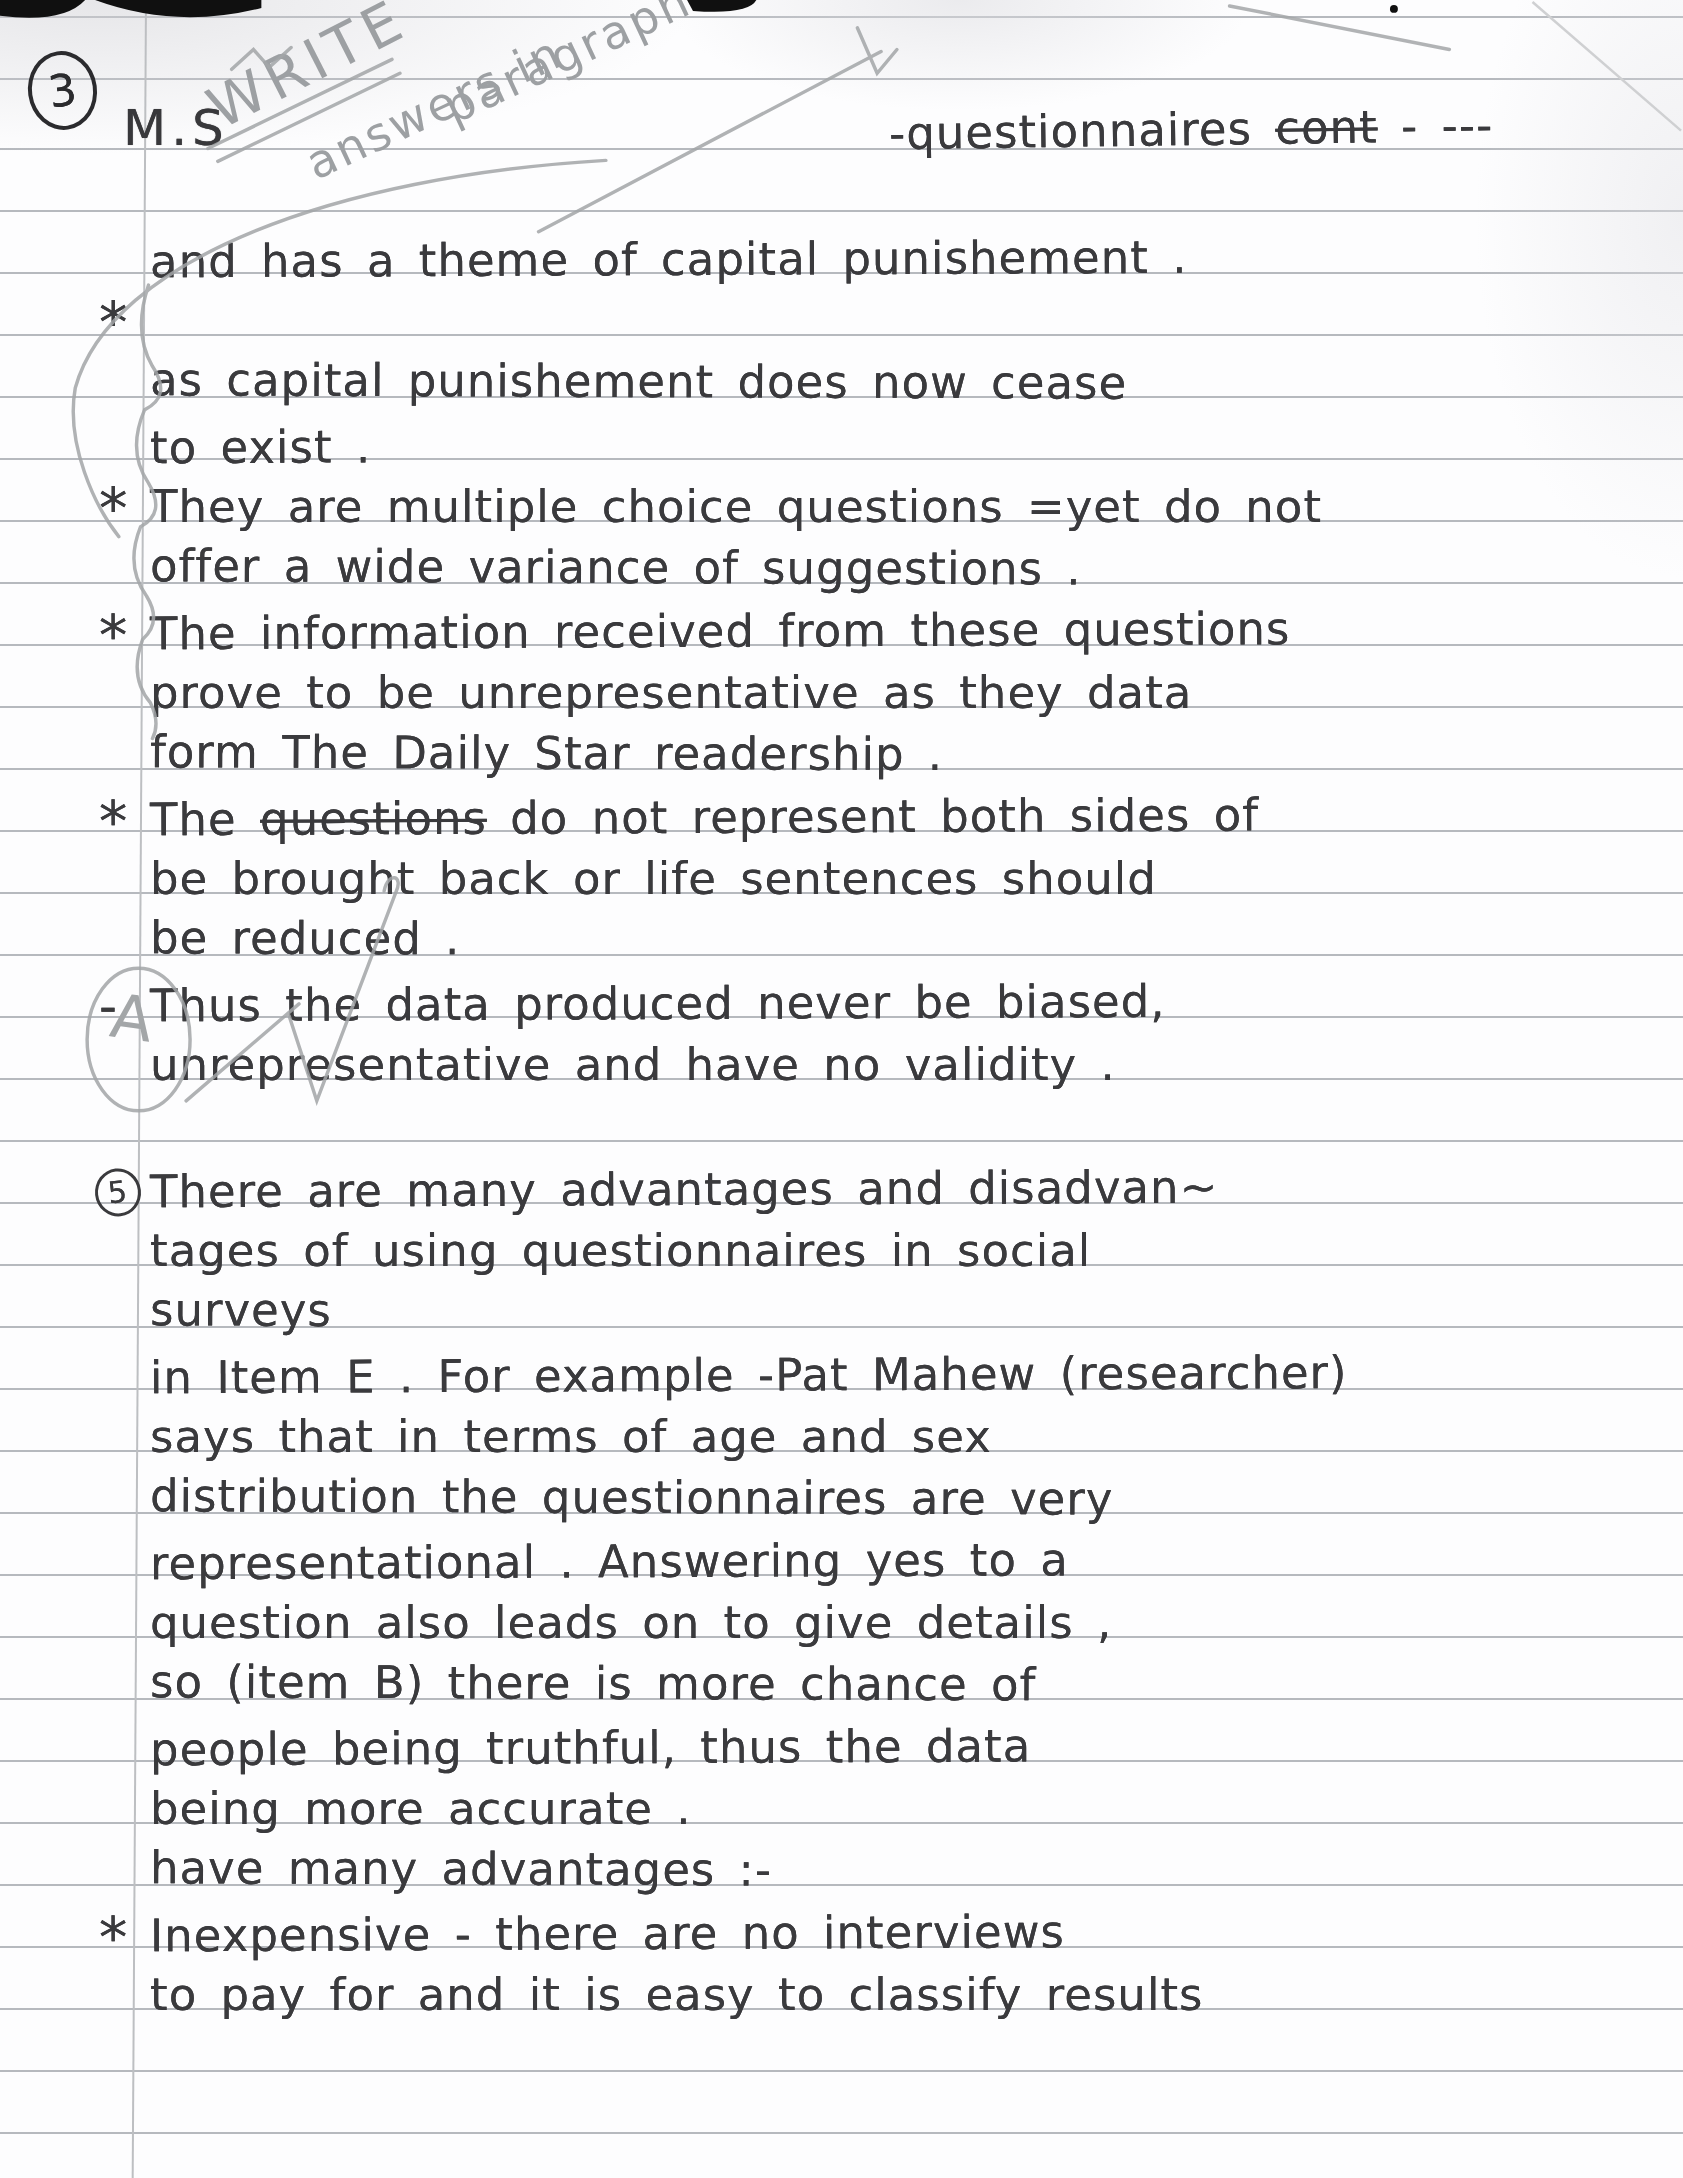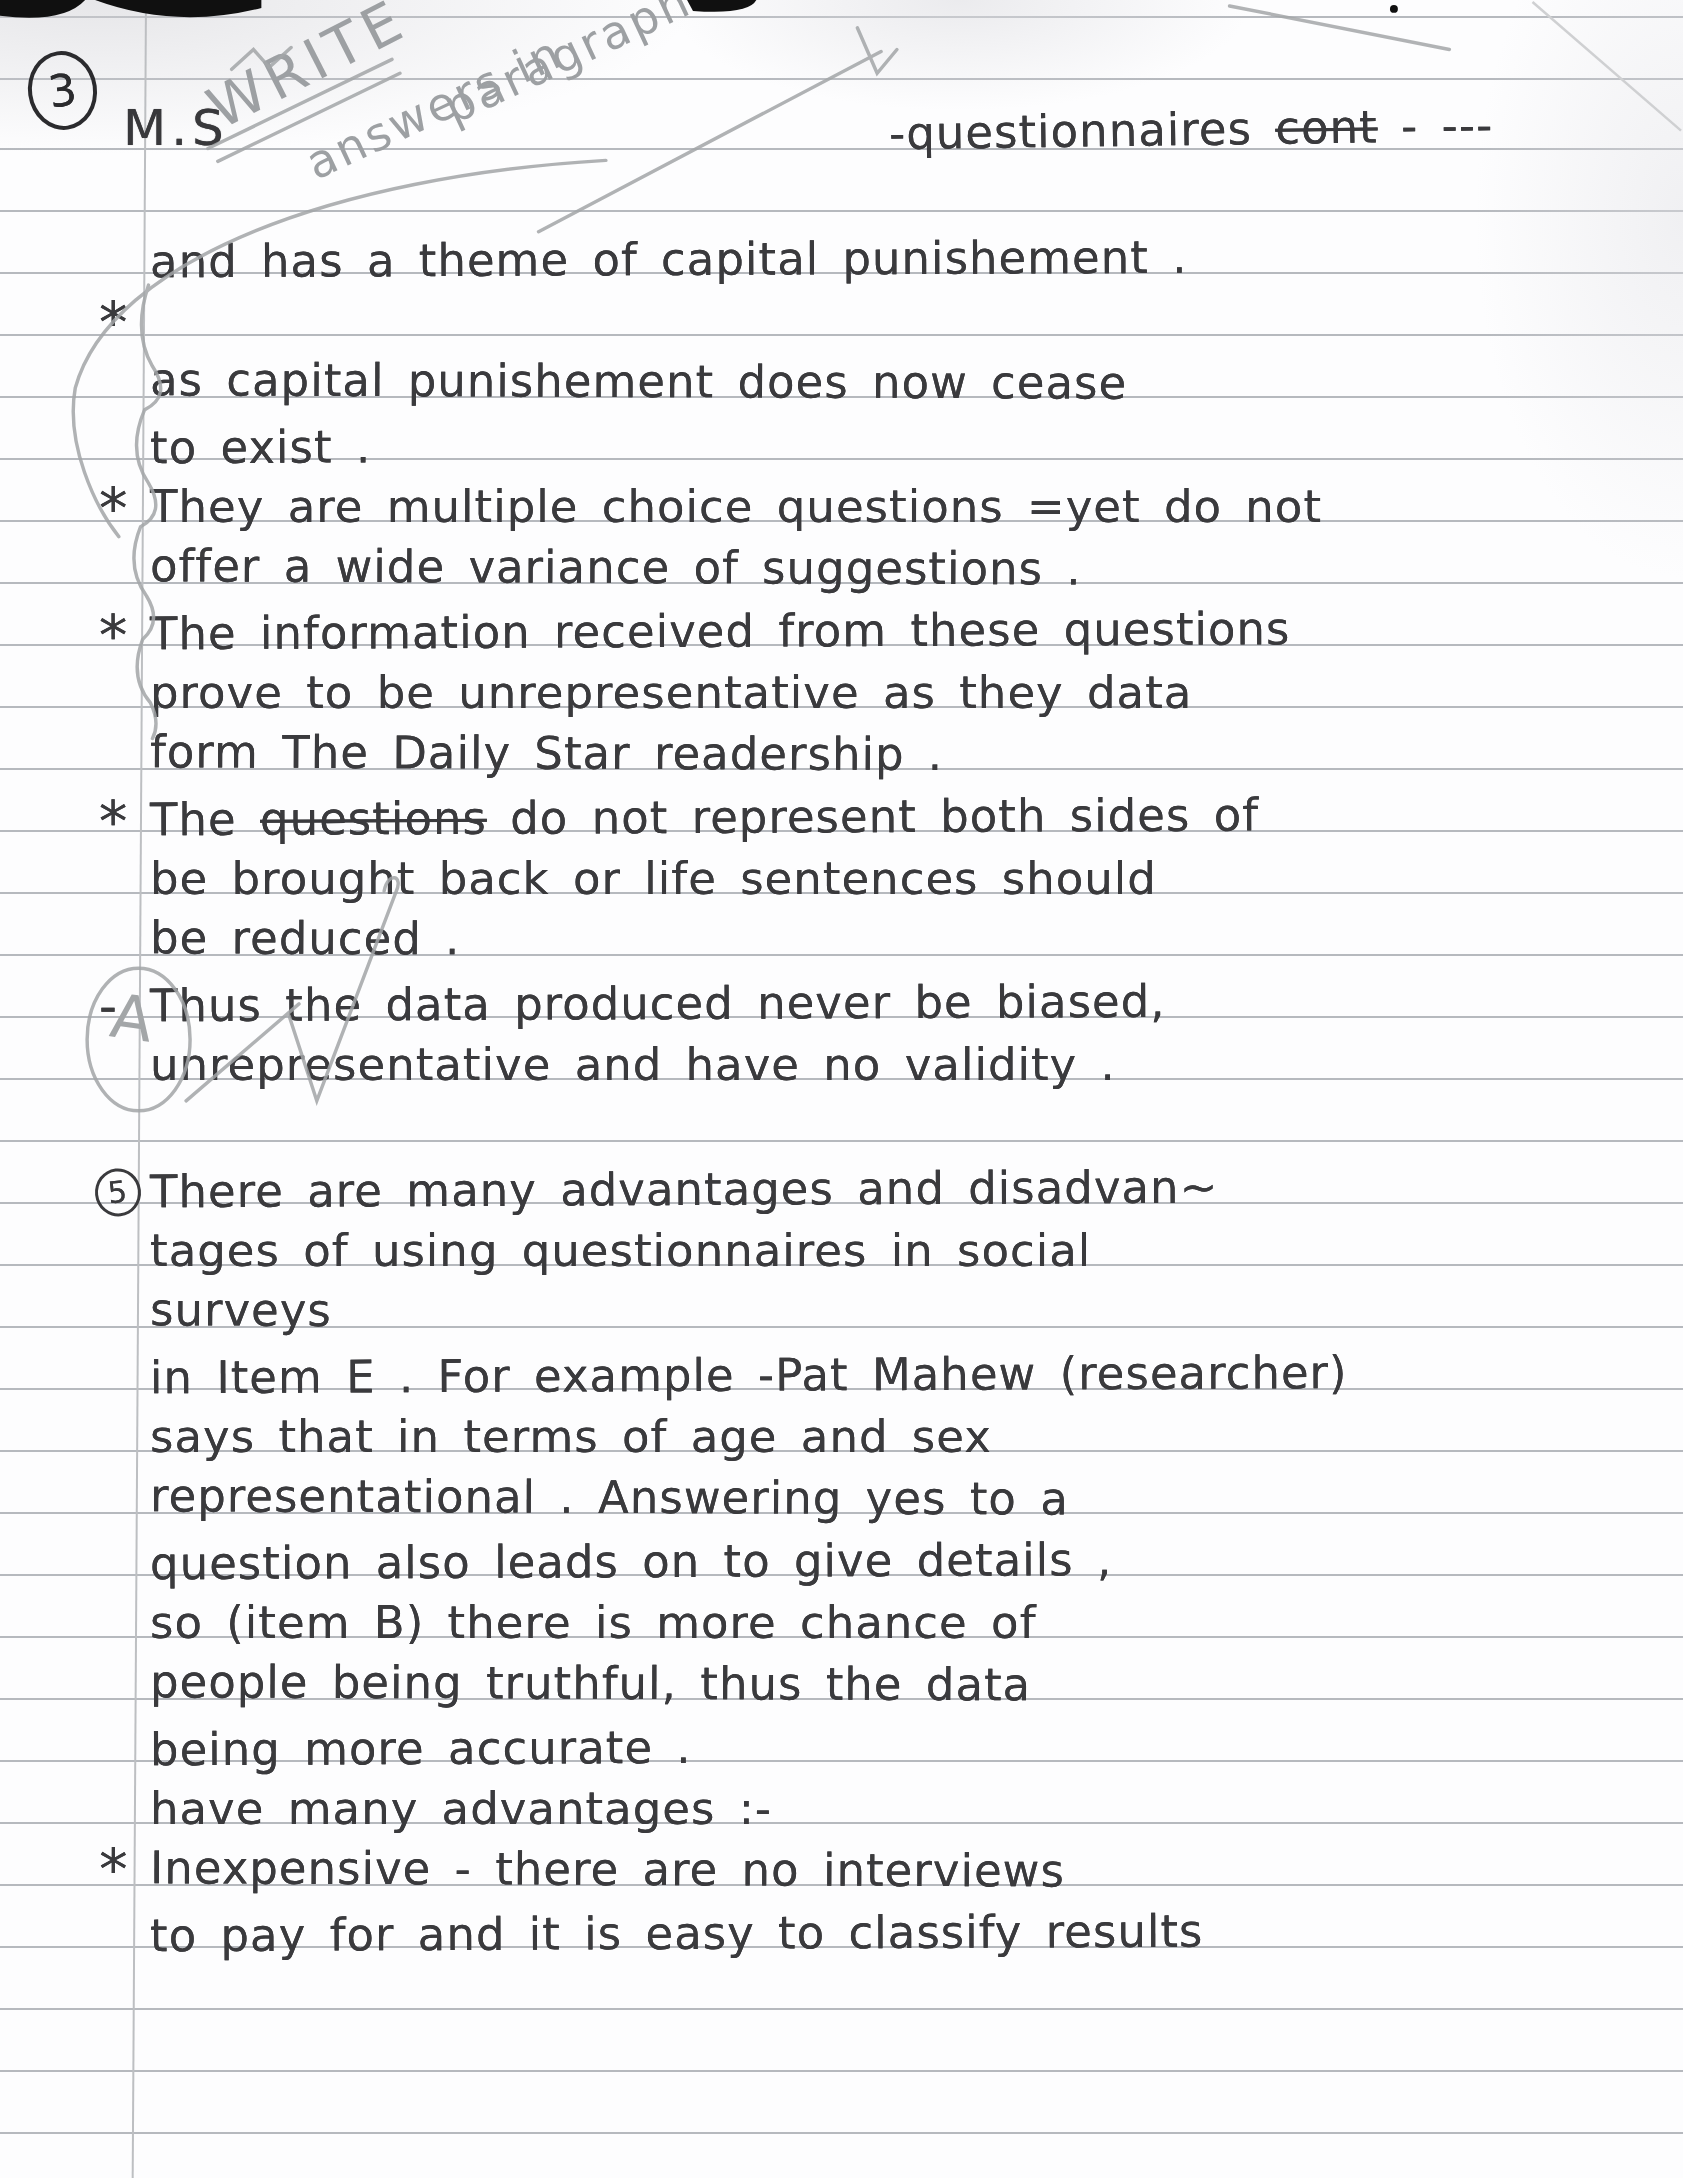--- a/index.html
+++ b/index.html
@@ -114,20 +114,21 @@
       <div class="line"><span class="ltext">be brought back or life sentences should</span></div>
       <div class="line"><span class="ltext">be reduced .</span></div>
       <div class="line"><span class="marker dash">-</span><span class="ltext">Thus the data produced never be biased,</span></div>
       <div class="line"><span class="ltext">unrepresentative and have no validity .</span></div>
       <div class="line"><span class="ltext"></span></div>
       <div class="line"><span class="marker circled">5</span><span class="ltext">There are many advantages and disadvan~</span></div>
       <div class="line"><span class="ltext">tages of using questionnaires in social</span></div>
       <div class="line"><span class="ltext">surveys</span></div>
       <div class="line"><span class="ltext">in Item E . For example -Pat Mahew (researcher)</span></div>
       <div class="line"><span class="ltext">says that in terms of age and sex</span></div>
+      <div class="line"><span class="ltext">distribution the questionnaires are very</span></div>
       <div class="line"><span class="ltext">representational . Answering yes to a</span></div>
       <div class="line"><span class="ltext">question also leads on to give details ,</span></div>
       <div class="line"><span class="ltext">so (item B) there is more chance of</span></div>
       <div class="line"><span class="ltext">people being truthful, thus the data</span></div>
       <div class="line"><span class="ltext">being more accurate .</span></div>
       <div class="line"><span class="ltext">have many advantages :-</span></div>
       <div class="line"><span class="marker ast">*</span><span class="ltext">Inexpensive - there are no interviews</span></div>
       <div class="line"><span class="ltext">to pay for and it is easy to classify results</span></div>
     </div>
 

